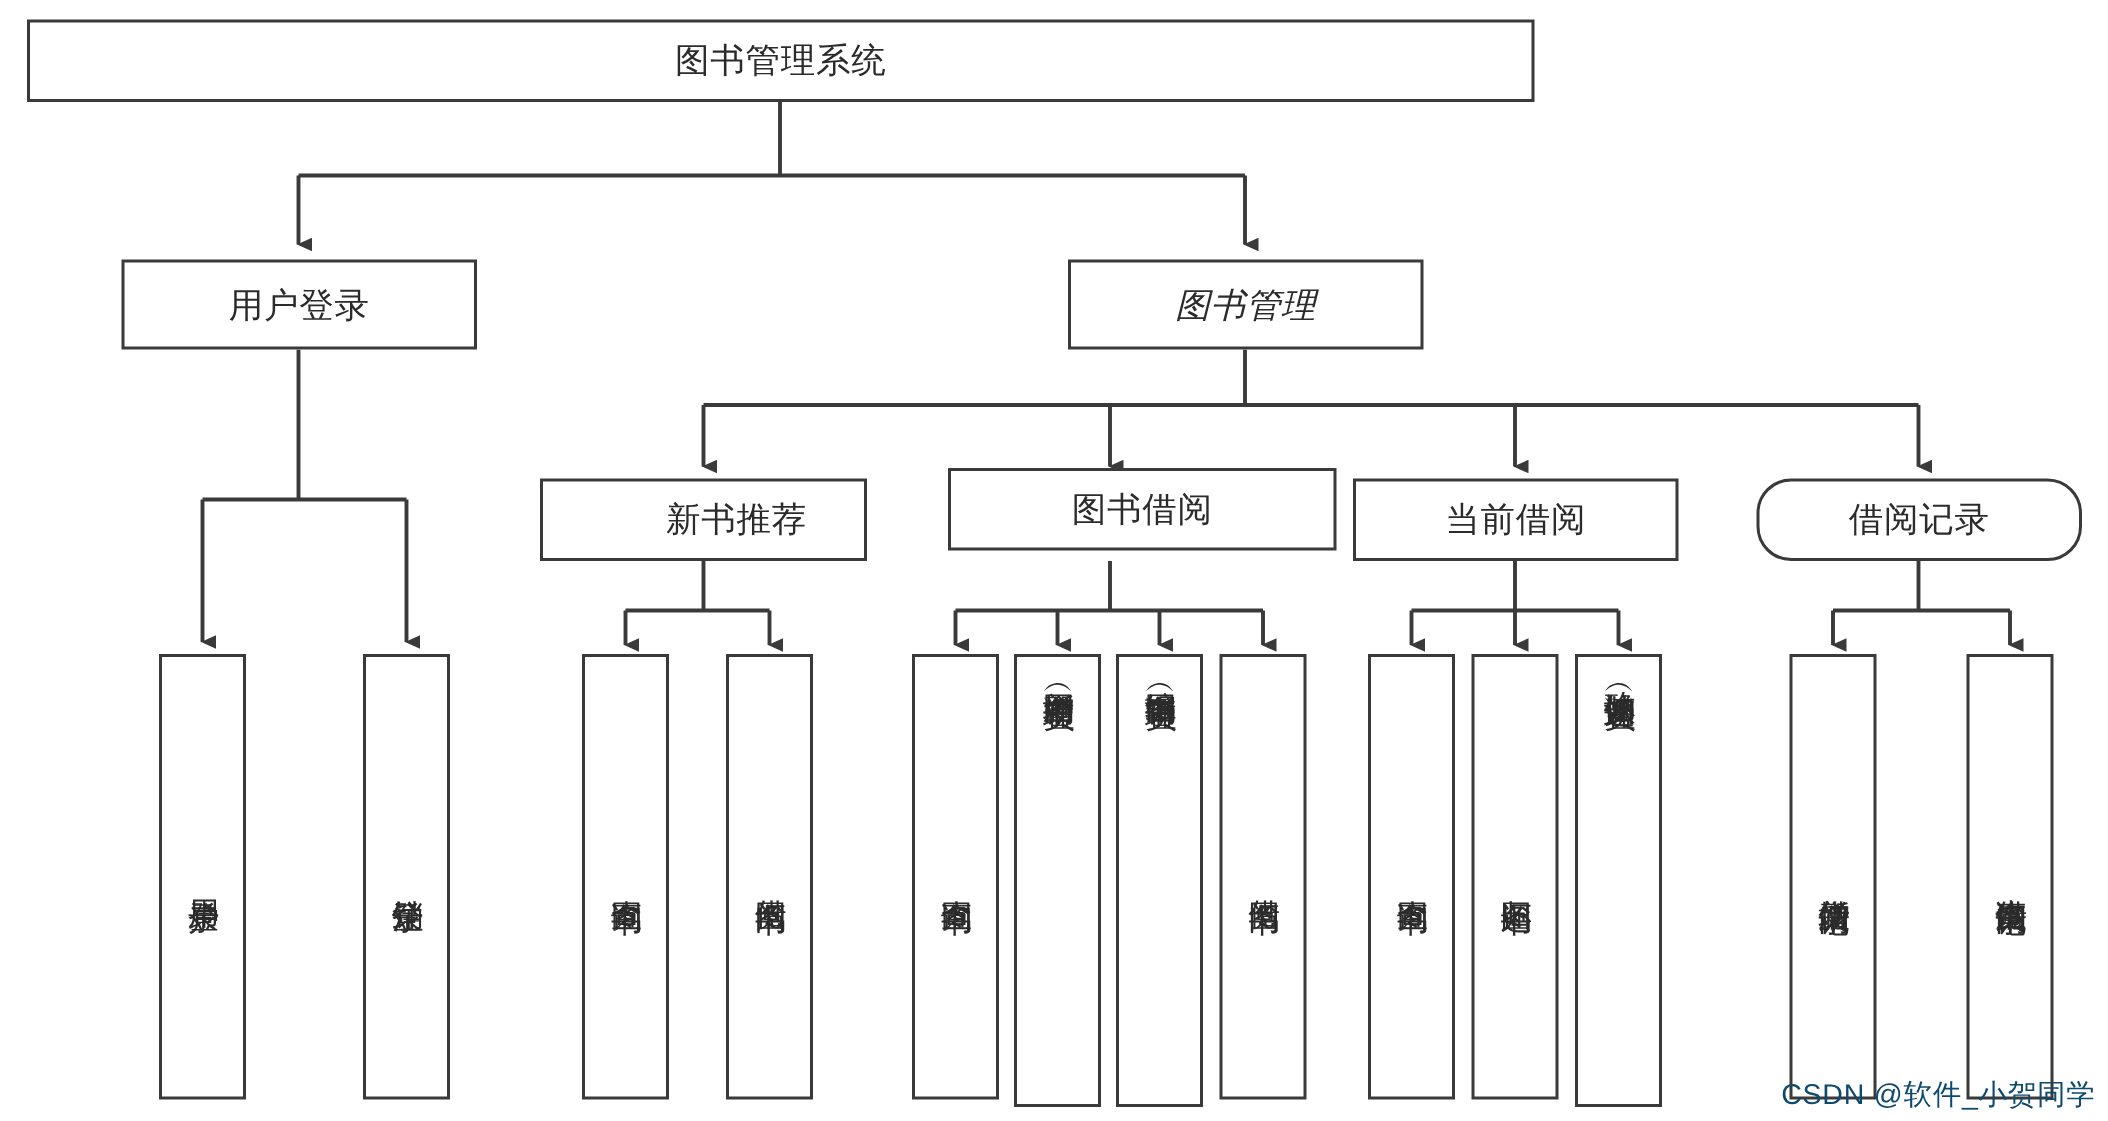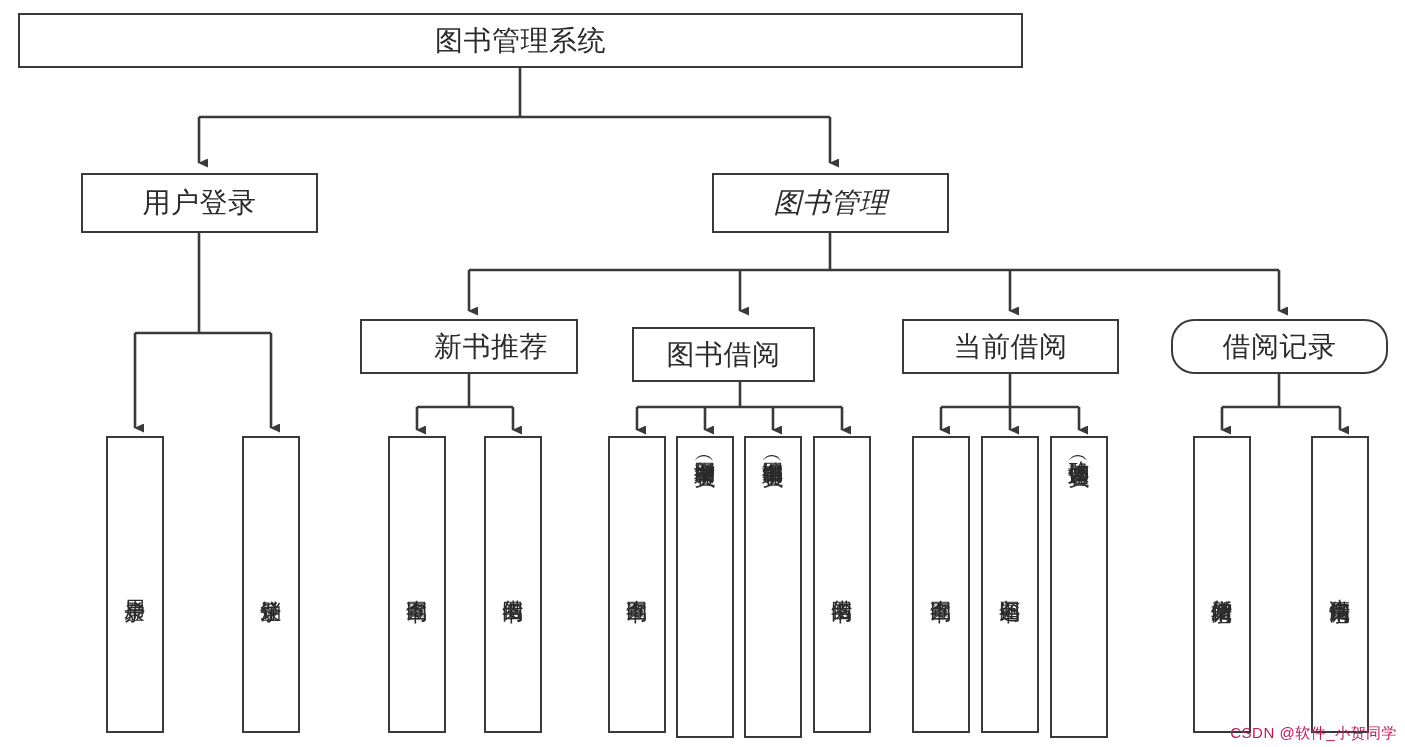--- a/index.html
+++ b/index.html
@@ -29,21 +29,21 @@
     position: absolute;
     box-sizing: border-box;
     border: 2px solid #3a3a3a;
     background: #ffffff;
     display: flex;
     align-items: center;
     justify-content: center;
     color: #2b2b2b;
   }
   .node-h {
-    font-size: 28px;
+    font-size: 23px;
     letter-spacing: 0.5px;
     white-space: nowrap;
   }
   .node-v {
     align-items: flex-start;
     justify-content: center;
     padding-top: 6px;
   }
   .node-v .vtext {
     writing-mode: vertical-rl;
@@ -55,22 +55,22 @@
     white-space: nowrap;
   }
   .node-v.midpad {
     padding-top: 0;
     align-items: center;
   }
   #watermark {
     position: absolute;
     right: 8px;
     bottom: 4px;
-    font-size: 15px;
-    color: #be185d;
+    font-size: 19px;
+    color: #0c4a6e;
     letter-spacing: 0.5px;
     white-space: nowrap;
     pointer-events: none;
   }
 </style>
 </head>
 <body>
 
 <div id="diagram-root">
 
@@ -133,21 +133,21 @@
   <div class="node node-h" style="left:81px; top:173px; width:237px; height:60px;">
     <span>用户登录</span>
   </div>
   <div class="node node-h" style="left:712px; top:173px; width:237px; height:60px;font-style:italic;">
     <span>图书管理</span>
   </div>
 
   <div class="node node-h" style="left:360px; top:319px; width:218px; height:55px;padding-left:44px;">
     <span>新书推荐</span>
   </div>
-  <div class="node node-h" style="left:632px; top:327px; width:183px; height:55px;">
+  <div class="node node-h" style="left:632px; top:312px; width:259px; height:55px;">
     <span>图书借阅</span>
   </div>
   <div class="node node-h" style="left:902px; top:319px; width:217px; height:55px;">
     <span>当前借阅</span>
   </div>
   <div class="node node-h" style="left:1171px; top:319px; width:217px; height:55px;border-radius:23px;">
     <span>借阅记录</span>
   </div>
 
   <div class="node node-v midpad" style="left:106px; top:436px; width:58px; height:297px;">

